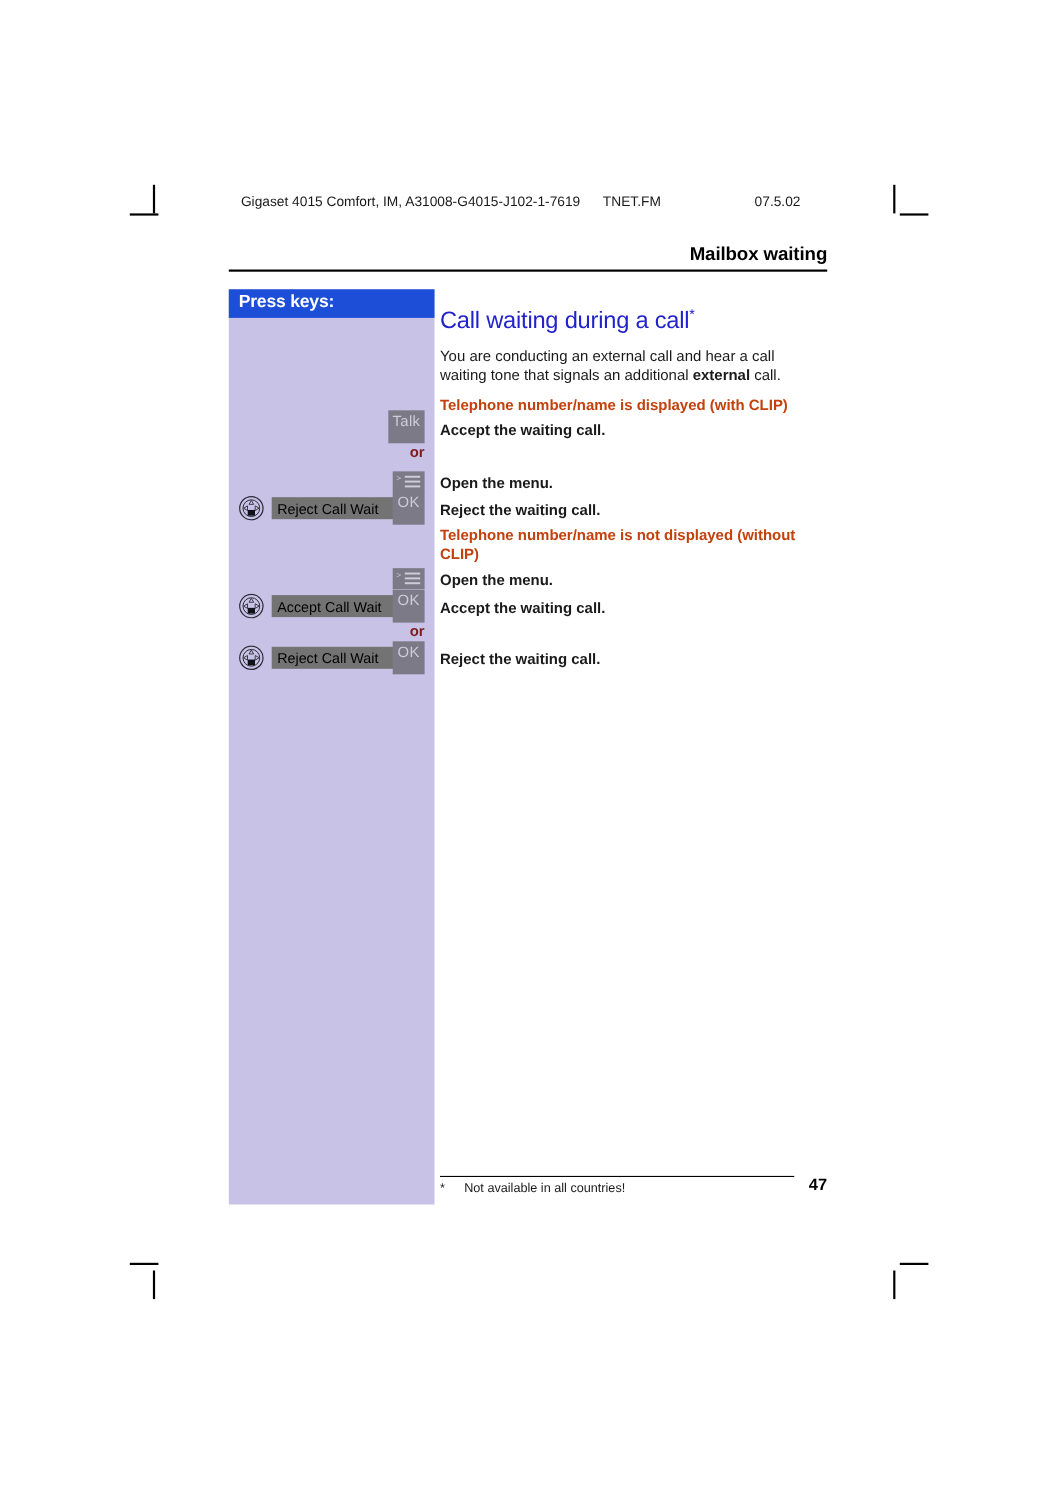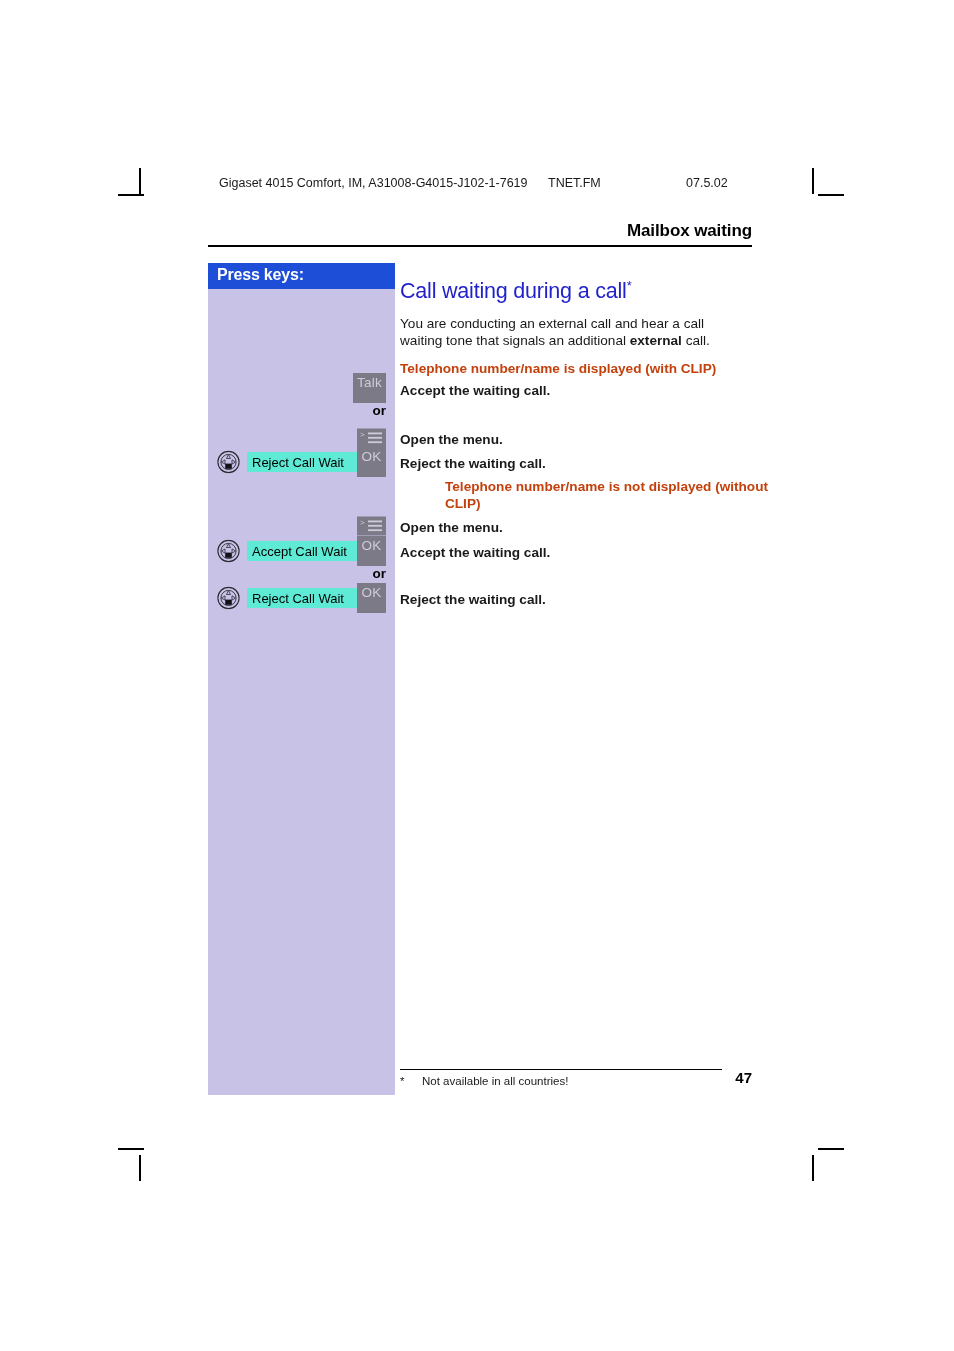--- a/index.html
+++ b/index.html
@@ -105,21 +105,21 @@
   .nav-key svg { display: block; width: 23px; height: 23px; }
 
   
   .opt-field {
     position: absolute;
     left: 39px;
     top: 50%;
     transform: translateY(-50%);
     width: 112px;
     height: 20px;
-    background: #5eead4;
+    background: #737373;
     display: flex;
     align-items: center;
   }
   .opt-field-text {
     font-size: 13px;
     color: #000;
     padding-left: 5px;
     white-space: nowrap;
   }
 
@@ -154,21 +154,21 @@
   
   .or-sep {
     position: absolute;
     width: 187px;
     height: 18px;
     text-align: right;
     padding-right: 9px;
     box-sizing: border-box;
     font-size: 13.5px;
     font-weight: bold;
-    color: #000000;
+    color: #7f1d1d;
   }
 
   
   .content {
     position: absolute;
     left: 400px;
     top: 263px;
     width: 352px;
   }
   .page-title {
@@ -368,21 +368,21 @@
 
   <div class="intro">
     <span>You are conducting an external call and hear a call waiting tone that signals an additional </span><b>external</b><span> call.</span>
   </div>
 
   <div class="sec-head" style="top:97px;">Telephone number/name is displayed (with CLIP)</div>
   <div class="body-line" style="top:119px;">Accept the waiting call.</div>
   <div class="body-line" style="top:168px;">Open the menu.</div>
   <div class="body-line" style="top:192px;">Reject the waiting call.</div>
 
-  <div class="sec-head" style="top:215px;margin-left:45px;">Telephone number/name is not displayed (without CLIP)</div>
+  <div class="sec-head" style="top:215px;">Telephone number/name is not displayed (without CLIP)</div>
   <div class="body-line" style="top:256px;">Open the menu.</div>
   <div class="body-line" style="top:281px;">Accept the waiting call.</div>
   <div class="body-line" style="top:328px;">Reject the waiting call.</div>
 
 </div>
 
 <div class="footnote-rule"></div>
 <div class="footnote">
   <span class="fn-mark">*</span><span>Not available in all countries!</span>
 </div>

